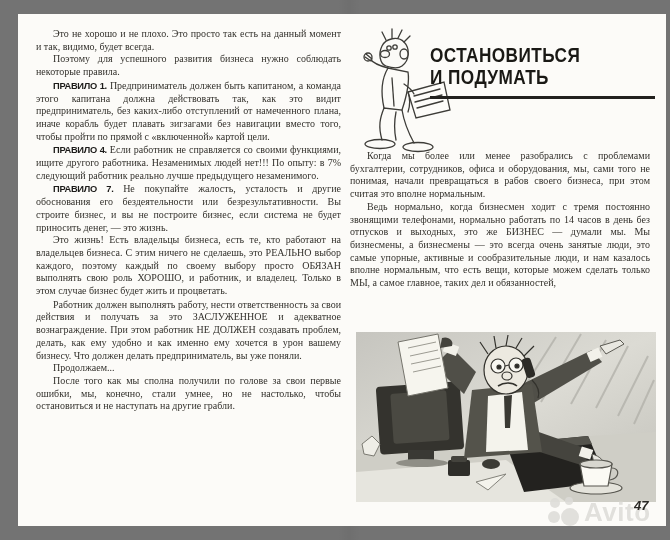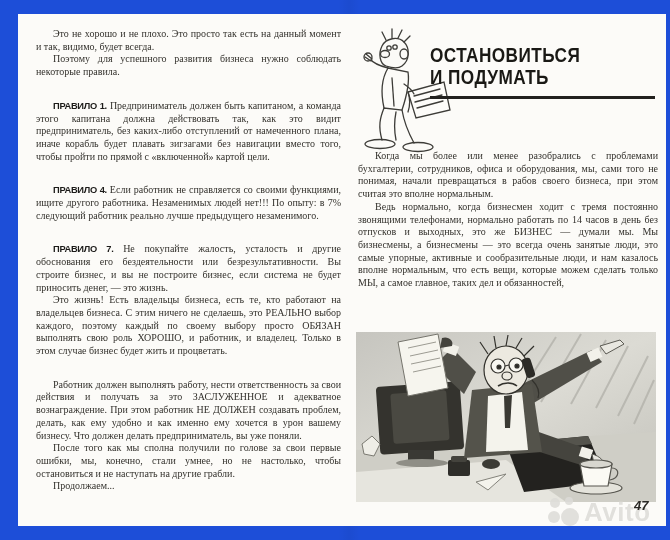--- a/index.html
+++ b/index.html
@@ -1,27 +1,27 @@
 <!DOCTYPE html>
 <html><head>
 <meta charset="utf-8">
 <style>
   html,body{margin:0;padding:0;background:#ffffff;}
-  #photo{position:relative;width:670px;height:540px;background:#1d4ed8;overflow:hidden;
+  #photo{position:relative;width:670px;height:540px;background:#737373;overflow:hidden;
          font-family:"Liberation Serif", serif;color:#33312c;}
   .page{position:absolute;background:#fcfbf8;}
   #left-page{left:18px;top:14px;width:330px;height:512px;}
   #right-page{left:348px;top:14px;width:318px;height:512px;}
   .gutter{position:absolute;left:338px;top:0;width:22px;height:540px;
           background:linear-gradient(90deg,rgba(0,0,0,0) 0%,rgba(0,0,0,0.04) 50%,rgba(0,0,0,0) 100%);}
   .text-col{position:absolute;text-align:justify;font-size:10px;line-height:12.7px;}
   #left-text{left:18px;top:14px;width:305px;}
-  #right-text{left:10px;top:136px;width:300px;}
+  #right-text{left:2px;top:136px;width:300px;}
   p.body{margin:0;text-indent:17px;}
-  p.gap{margin-top:21px;}
+  p.gap{margin-top:1px;}
   .rule-label{font-family:"Liberation Sans", sans-serif;font-weight:bold;
               font-size:9.3px;letter-spacing:-0.3px;color:#1c1b19;}
   
   #chapter-heading{position:absolute;left:82px;top:30px;width:230px;}
   .head-line{font-family:"Liberation Sans", sans-serif;font-weight:bold;font-size:20px;
              line-height:22px;color:#1a1915;letter-spacing:0.5px;
              transform:scaleX(0.86);transform-origin:left center;white-space:nowrap;}
   #heading-rule{margin-top:8px;height:3px;background:#22211e;width:225px;}
   
   #thinker-illustration{position:absolute;left:4px;top:12px;}
@@ -43,22 +43,22 @@
 
   <div class="page" id="left-page">
     <div class="text-col" id="left-text">
       <p class="body">Это не хорошо и не плохо. Это просто так есть на данный момент и так, видимо, будет всегда.</p>
       <p class="body">Поэтому для успешного развития бизнеса нужно соблюдать некоторые правила.</p>
       <p class="body gap"><span class="rule-label">ПРАВИЛО 1.</span> <span>Предприниматель должен быть капитаном, а команда этого капитана должна действовать так, как это видит предприниматель, без каких-либо отступлений от намеченного плана, иначе корабль будет плавать зигзагами без навигации вместо того, чтобы пройти по прямой с «включенной» картой цели.</span></p>
       <p class="body gap"><span class="rule-label">ПРАВИЛО 4.</span> <span>Если работник не справляется со своими функциями, ищите другого работника. Незаменимых людей нет!!! По опыту: в 7% следующий работник реально лучше предыдущего незаменимого.</span></p>
       <p class="body gap"><span class="rule-label">ПРАВИЛО 7.</span> <span>Не покупайте жалость, усталость и другие обоснования его бездеятельности или безрезультативности. Вы строите бизнес, и вы не построите бизнес, если система не будет приносить денег, — это жизнь.</span></p>
       <p class="body">Это жизнь! Есть владельцы бизнеса, есть те, кто работают на владельцев бизнеса. С этим ничего не сделаешь, это РЕАЛЬНО выбор каждого, поэтому каждый по своему выбору просто ОБЯЗАН выполнять свою роль ХОРОШО, и работник, и владелец. Только в этом случае бизнес будет жить и процветать.</p>
       <p class="body gap">Работник должен выполнять работу, нести ответственность за свои действия и получать за это ЗАСЛУЖЕННОЕ и адекватное вознаграждение. При этом работник НЕ ДОЛЖЕН создавать проблем, делать, как ему удобно и как именно ему хочется в урон вашему бизнесу. Что должен делать предприниматель, вы уже поняли.</p>
+      <p class="body">Продолжаем...</p>
       <p class="body">После того как мы сполна получили по голове за свои первые ошибки, мы, конечно, стали умнее, но не настолько, чтобы остановиться и не наступать на другие грабли.</p>
-      <p class="body">Продолжаем...</p>
     </div>
   </div>
 
   <div class="page" id="right-page">
 
     <svg id="thinker-illustration" width="112" height="128" viewBox="0 0 112 128">
       <g fill="none" stroke="#3d3c38" stroke-width="1.3" stroke-linecap="round">
 
         <ellipse cx="28" cy="118" rx="15" ry="4.5" fill="#fbfaf7"></ellipse>
         <ellipse cx="66" cy="121" rx="15" ry="4.5" fill="#fbfaf7"></ellipse>

